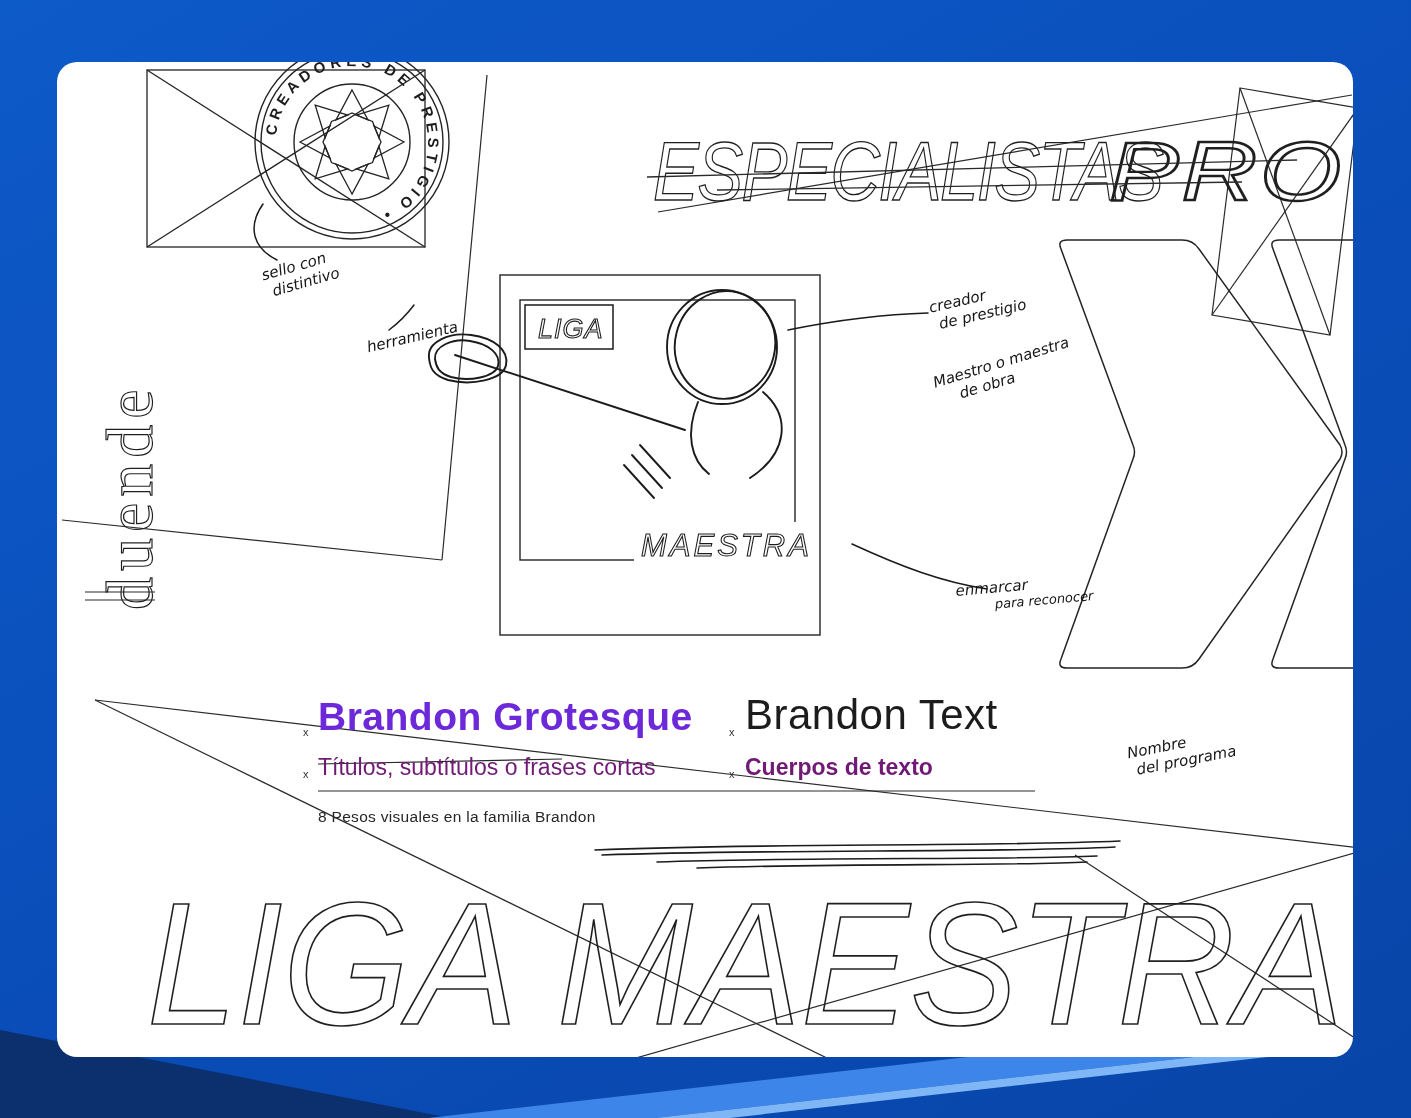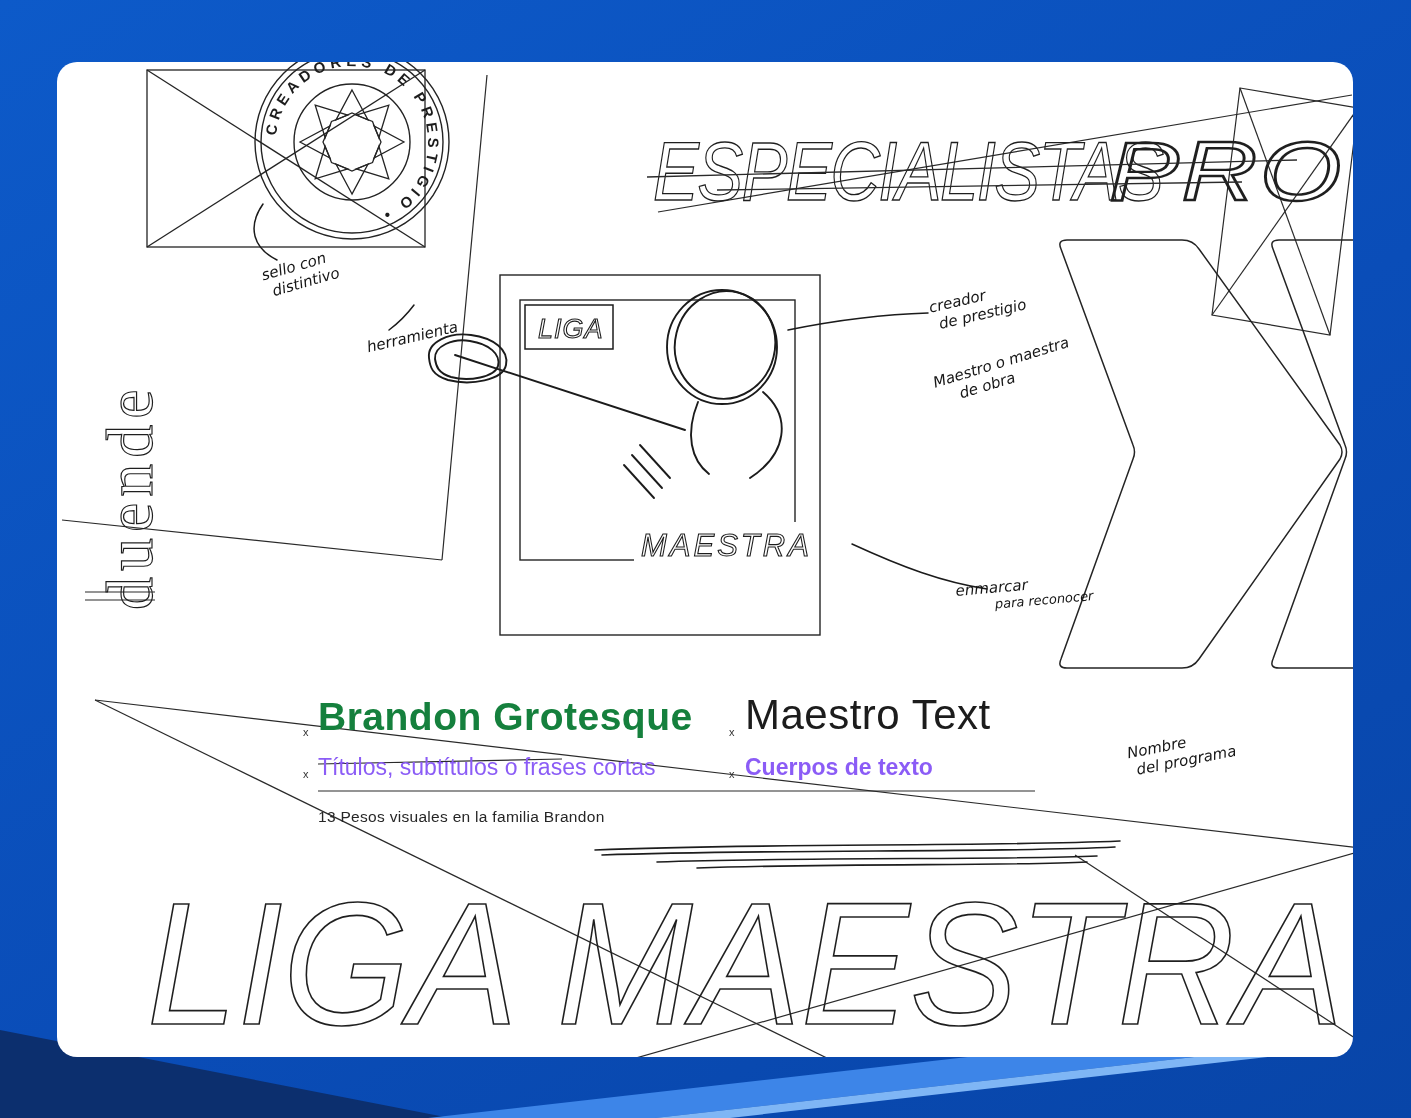--- a/index.html
+++ b/index.html
@@ -31,23 +31,23 @@
   .rot16 { transform:rotate(-16deg); }
   .rot13 { transform:rotate(-13deg); }
   .rot17 { transform:rotate(-17deg); }
   .rot11 { transform:rotate(-11deg); }
   .rot5  { transform:rotate(-5deg); }
   .ind22 { padding-left:22px; }
   .ind38 { padding-left:38px; font-size:13px; }
   .ind6  { padding-left:6px; }
 
   
-  .font-name-1 { left:261px; top:633px; font-size:39px; font-weight:800; letter-spacing:.5px; color:#15803d; z-index:4; }
+  .font-name-1 { left:261px; top:633px; font-size:39px; font-weight:800; letter-spacing:.5px; color:#6d28d9; z-index:4; }
   .font-name-2 { left:688px; top:629px; font-size:42px; font-weight:400; color:#1c1c1c; letter-spacing:.5px; z-index:4; }
-  .font-use    { top:692px; font-size:23px; color:#8b5cf6; z-index:4; }
+  .font-use    { top:692px; font-size:23px; color:#701a75; z-index:4; }
   .use-1 { left:261px; } .use-2 { left:688px;font-weight:bold; }
   .spec-note { left:261px; top:746px; font-size:15.5px; color:#262626; letter-spacing:.3px; z-index:4; }
   .xmark { position:absolute; font-size:11px; color:#333; z-index:4; }
   .xm1 { left:246px; top:664px; } .xm2 { left:672px; top:664px; }
   .xm3 { left:246px; top:706px; } .xm4 { left:672px; top:706px; }
 </style>
 </head>
 <body>
 
 <div class="bg-shape bg-navy"></div>
@@ -181,22 +181,22 @@
   <div class="hand rot5" style="left:899px; top:514px;">
     <span>enmarcar</span>
     <span class="ind38">para reconocer</span>
   </div>
   <div class="hand rot11" style="left:1071px; top:672px;">
     <span>Nombre</span>
     <span class="ind6">del programa</span>
   </div>
 
   <div class="abs font-name-1">Brandon Grotesque</div>
-  <div class="abs font-name-2">Maestro Text</div>
+  <div class="abs font-name-2">Brandon Text</div>
   <div class="abs font-use use-1">Títulos, subtítulos o frases cortas</div>
   <div class="abs font-use use-2">Cuerpos de texto</div>
-  <div class="abs spec-note">13 Pesos visuales en la familia Brandon</div>
+  <div class="abs spec-note">8 Pesos visuales en la familia Brandon</div>
   <span class="xmark xm1">x</span>
   <span class="xmark xm2">x</span>
   <span class="xmark xm3">x</span>
   <span class="xmark xm4">x</span>
 
 </div>
 
 </body></html>

